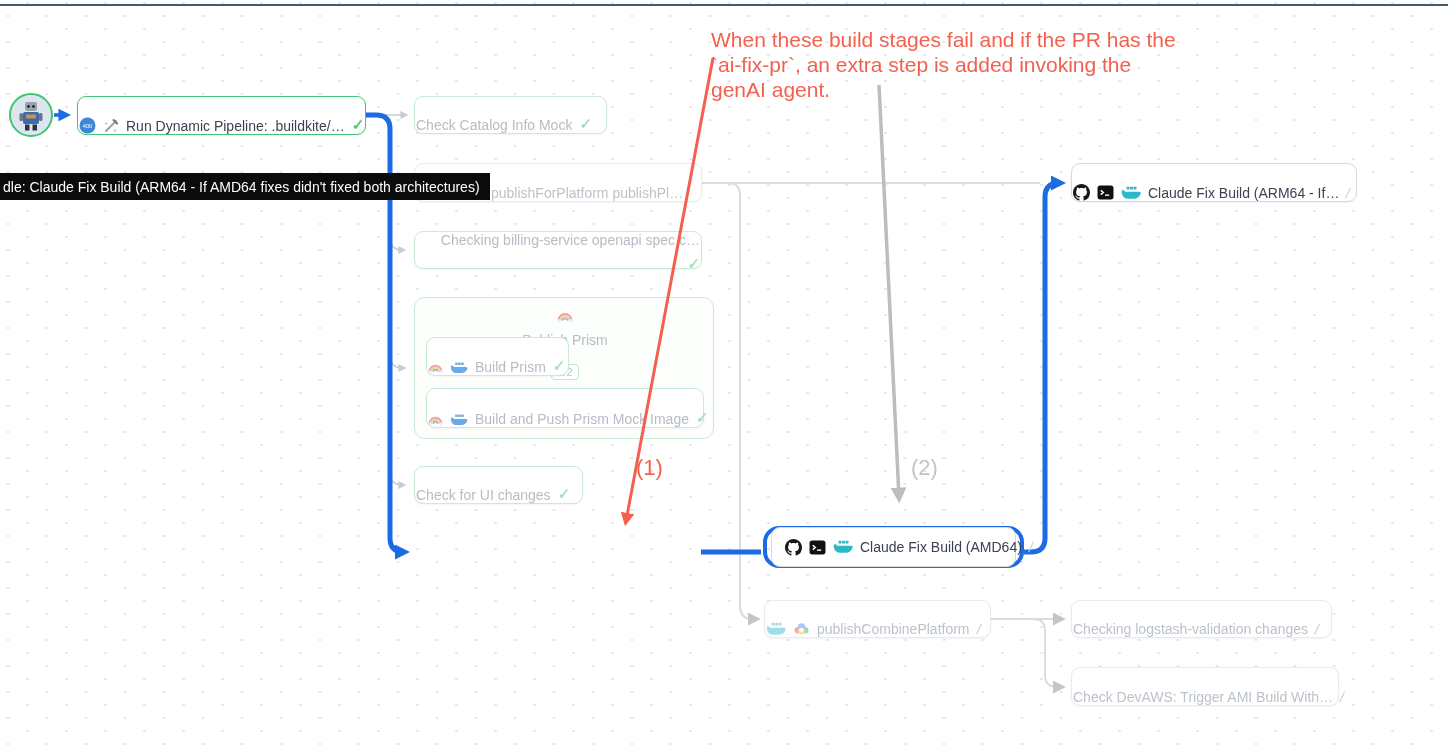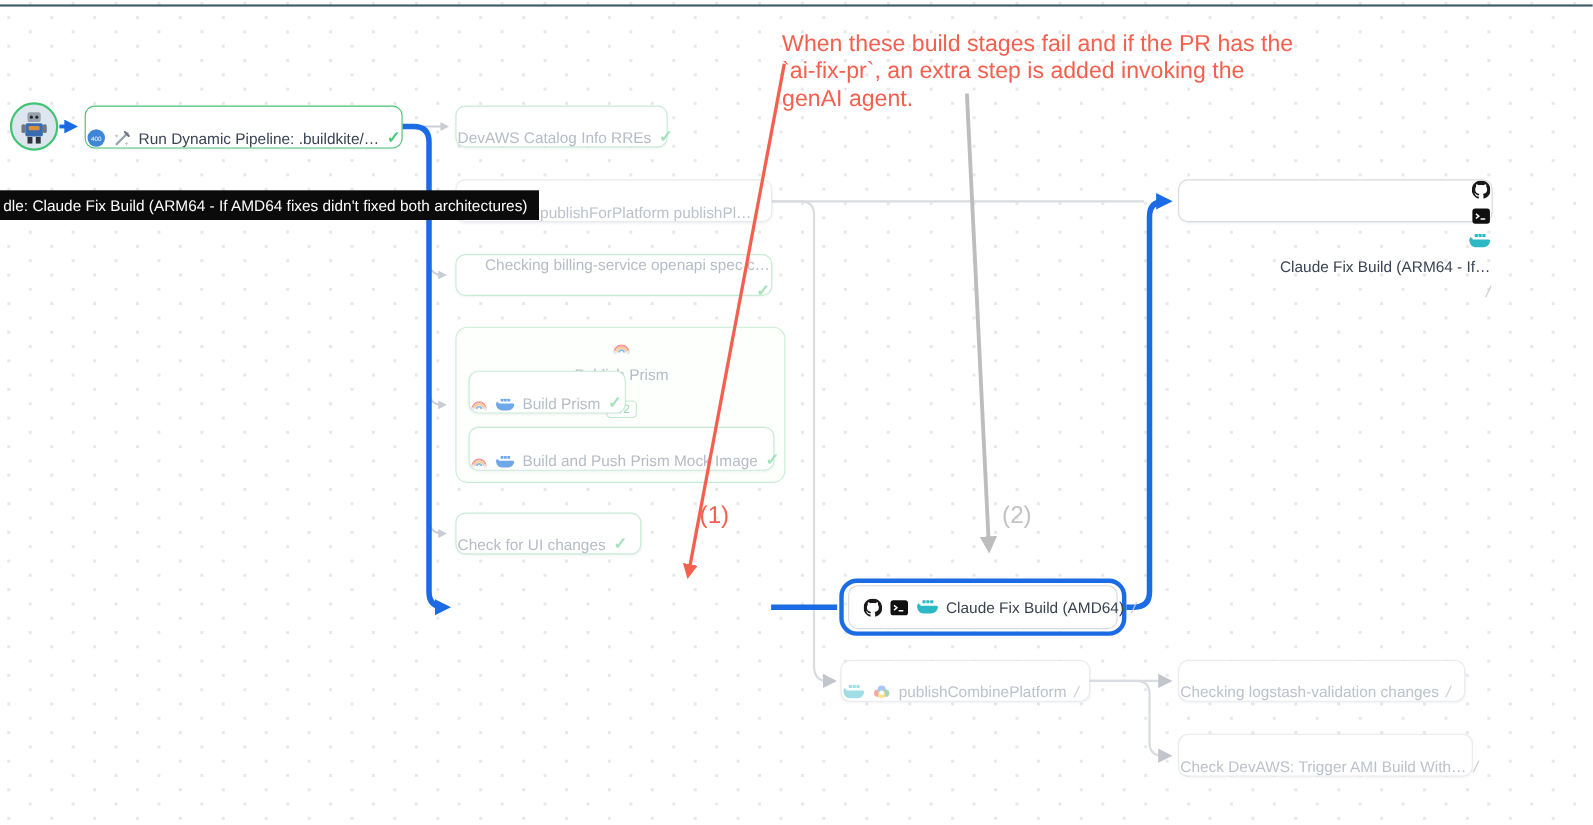--- a/index.html
+++ b/index.html
@@ -48,21 +48,21 @@
     background:#fdfffd; border:1.5px solid #c7ecd5; border-radius:11px;
   }
   #prism-header { display:flex; align-items:center; gap:8px; padding:10px 12px 0 14px;
     font-size:14px; color:#b6bcc6;flex-direction:column; }
   #prism-header .spacer { flex:1; }
   .badge-2of2 { font-size:11px; color:#9fd8b4; border:1px solid #bfe9cd; border-radius:4px;
     padding:1px 5px; background:#fff; }
 
   
   #claude-amd64-ring {
-    position:absolute; z-index:3; left:763px; top:526px; width:261px; height:52px;
+    position:absolute; z-index:3; left:763px; top:526px; width:261px; height:42px;
     border:4.5px solid #1b6be4; border-radius:16px; background:transparent;
     display:flex; align-items:center; justify-content:center;
   }
   #claude-amd64 { position:relative; width:245px; height:40px; border:1.5px solid #d6dade;
     border-radius:9px; background:#fff; display:flex; align-items:center; gap:7px;
     padding:0 13px; font-size:14px; color:#3a4352; white-space:nowrap; }
 
   
   #tooltip {
     position:absolute; z-index:7; left:0px; top:173px; height:27px;
@@ -213,21 +213,21 @@
     <span class="icon">
         <svg width="16" height="16">
           <use href="#i-wand"></use>
         </svg>
       </span>
     <span class="lbl">Run Dynamic Pipeline: .buildkite/…</span>
     <span class="check">✓</span>
   </div>
 
   <div class="node green-faded" style="left:414px; top:96px; width:193px;">
-    <span class="lbl">DevAWS Catalog Info RREs</span>
+    <span class="lbl">Check Catalog Info Mock</span>
     <span class="check faded">✓</span>
   </div>
 
   <div class="node gray" style="left:414px; top:163px; width:288px; height:39px;">
     <span class="icon faded" style="color:#2cb8c5">
         <svg width="20" height="15">
           <use href="#i-whale"></use>
         </svg>
       </span>
     <span class="icon faded">
@@ -316,21 +316,21 @@
       <span class="icon" style="color:#2cb8c5">
           <svg width="20" height="15">
             <use href="#i-whale"></use>
           </svg>
         </span>
       <span class="lbl">Claude Fix Build (AMD64)</span>
       <span class="slash">/</span>
     </div>
   </div>
 
-  <div class="node gray-strong" style="left:1071px; top:163px; width:286px; height:39px;flex-direction:column;">
+  <div class="node gray-strong" style="left:1071px; top:163px; width:286px; height:39px;">
     <span class="icon">
         <svg width="17" height="17">
           <use href="#i-github"></use>
         </svg>
       </span>
     <span class="icon">
         <svg width="17" height="17">
           <use href="#i-terminal"></use>
         </svg>
       </span>

